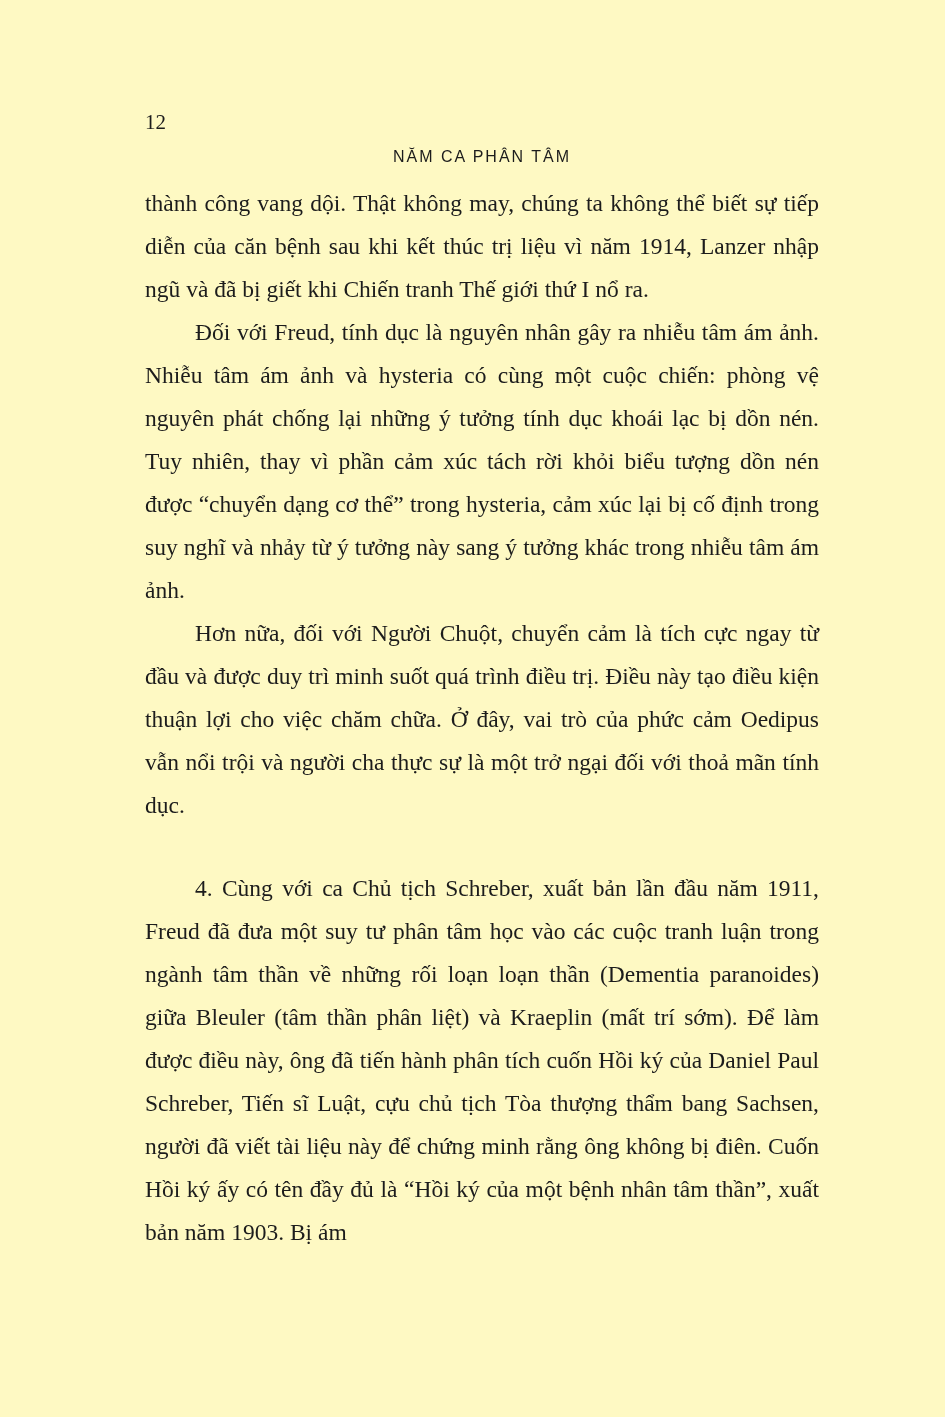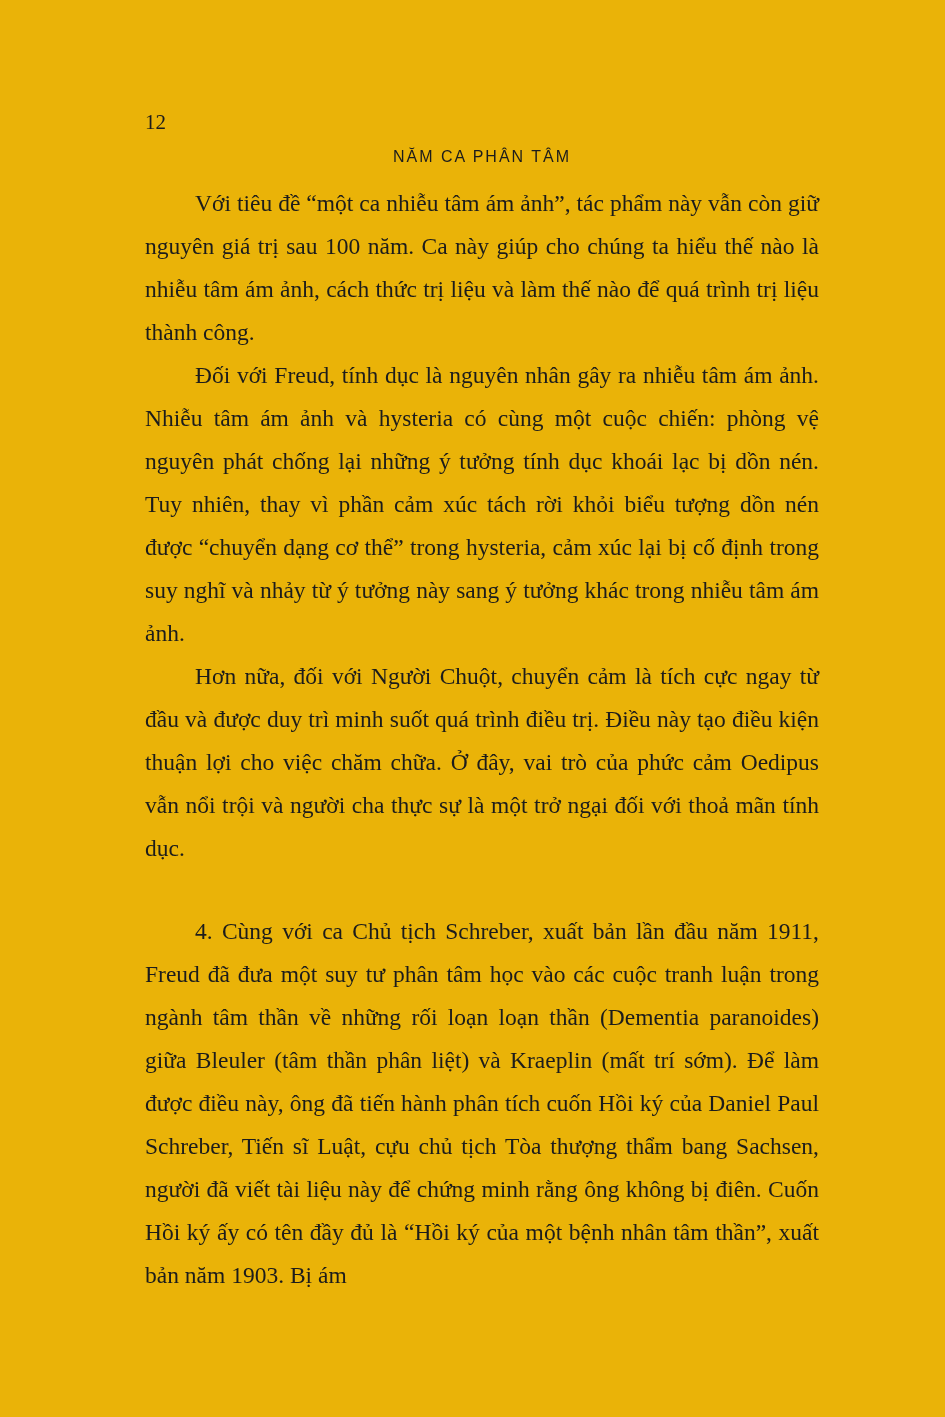--- a/index.html
+++ b/index.html
@@ -6,21 +6,21 @@
     html, body {
       width: 945px;
       height: 1417px;
       background: #ffffff;
       overflow: hidden;
     }
     .page {
       position: relative;
       width: 945px;
       height: 1417px;
-      background: #eab308;
+      background: #fef9c3;
       color: #1c1c1c;
     }
     .header {
       position: absolute;
       left: 145px;
       top: 110px;
       width: 674px;
       height: 28px;
     }
     .page-num {
@@ -69,19 +69,19 @@
 <body>
 
 <div class="page">
 
   <div class="header">
     <span class="page-num">12</span>
     <span class="running-title">NĂM CA PHÂN TÂM</span>
   </div>
 
   <div class="body-text">
-    <p class="para">Với tiêu đề “một ca nhiễu tâm ám ảnh”, tác phẩm này vẫn còn giữ nguyên giá trị sau 100 năm. Ca này giúp cho chúng ta hiểu thế nào là nhiễu tâm ám ảnh, cách thức trị liệu và làm thế nào để quá trình trị liệu thành công.</p>
+    <p class="para no-indent">thành công vang dội. Thật không may, chúng ta không thể biết sự tiếp diễn của căn bệnh sau khi kết thúc trị liệu vì năm 1914, Lanzer nhập ngũ và đã bị giết khi Chiến tranh Thế giới thứ I nổ ra.</p>
     <p class="para">Đối với Freud, tính dục là nguyên nhân gây ra nhiễu tâm ám ảnh. Nhiễu tâm ám ảnh và hysteria có cùng một cuộc chiến: phòng vệ nguyên phát chống lại những ý tưởng tính dục khoái lạc bị dồn nén. Tuy nhiên, thay vì phần cảm xúc tách rời khỏi biểu tượng dồn nén được “chuyển dạng cơ thể” trong hysteria, cảm xúc lại bị cố định trong suy nghĩ và nhảy từ ý tưởng này sang ý tưởng khác trong nhiễu tâm ám ảnh.</p>
     <p class="para">Hơn nữa, đối với Người Chuột, chuyển cảm là tích cực ngay từ đầu và được duy trì minh suốt quá trình điều trị. Điều này tạo điều kiện thuận lợi cho việc chăm chữa. Ở đây, vai trò của phức cảm Oedipus vẫn nổi trội và người cha thực sự là một trở ngại đối với thoả mãn tính dục.</p>
     <p class="para section-break">4. Cùng với ca Chủ tịch Schreber, xuất bản lần đầu năm 1911, Freud đã đưa một suy tư phân tâm học vào các cuộc tranh luận trong ngành tâm thần về những rối loạn loạn thần (Dementia paranoides) giữa Bleuler (tâm thần phân liệt) và Kraeplin (mất trí sớm). Để làm được điều này, ông đã tiến hành phân tích cuốn Hồi ký của Daniel Paul Schreber, Tiến sĩ Luật, cựu chủ tịch Tòa thượng thẩm bang Sachsen, người đã viết tài liệu này để chứng minh rằng ông không bị điên. Cuốn Hồi ký ấy có tên đầy đủ là “Hồi ký của một bệnh nhân tâm thần”, xuất bản năm 1903. Bị ám</p>
   </div>
 
 </div>
 
 </body></html>

